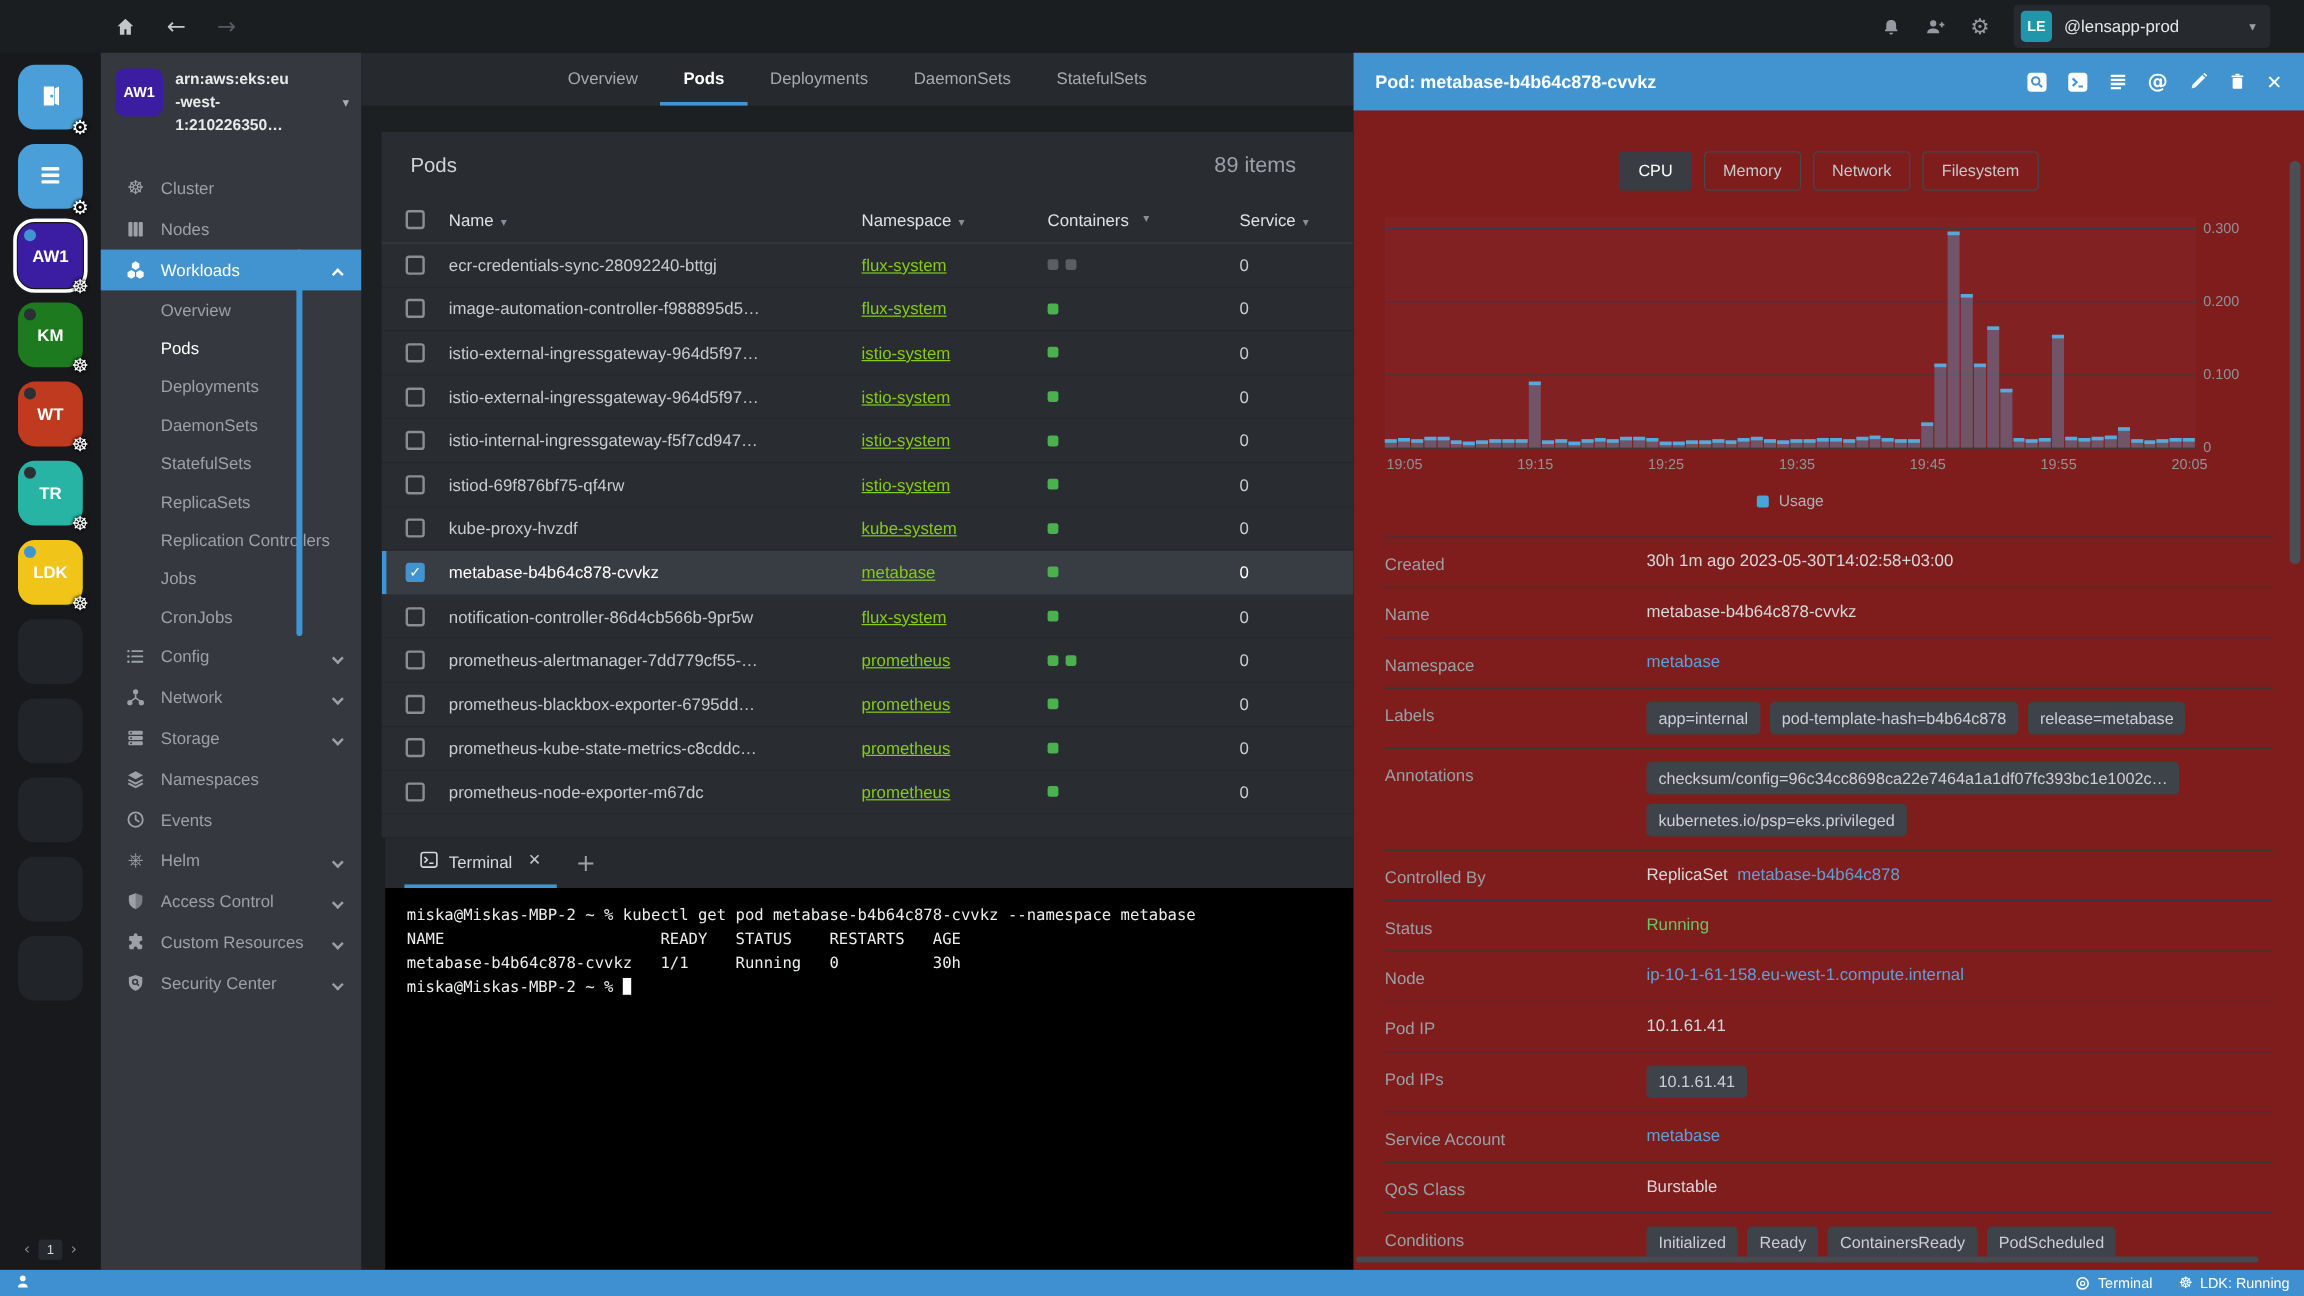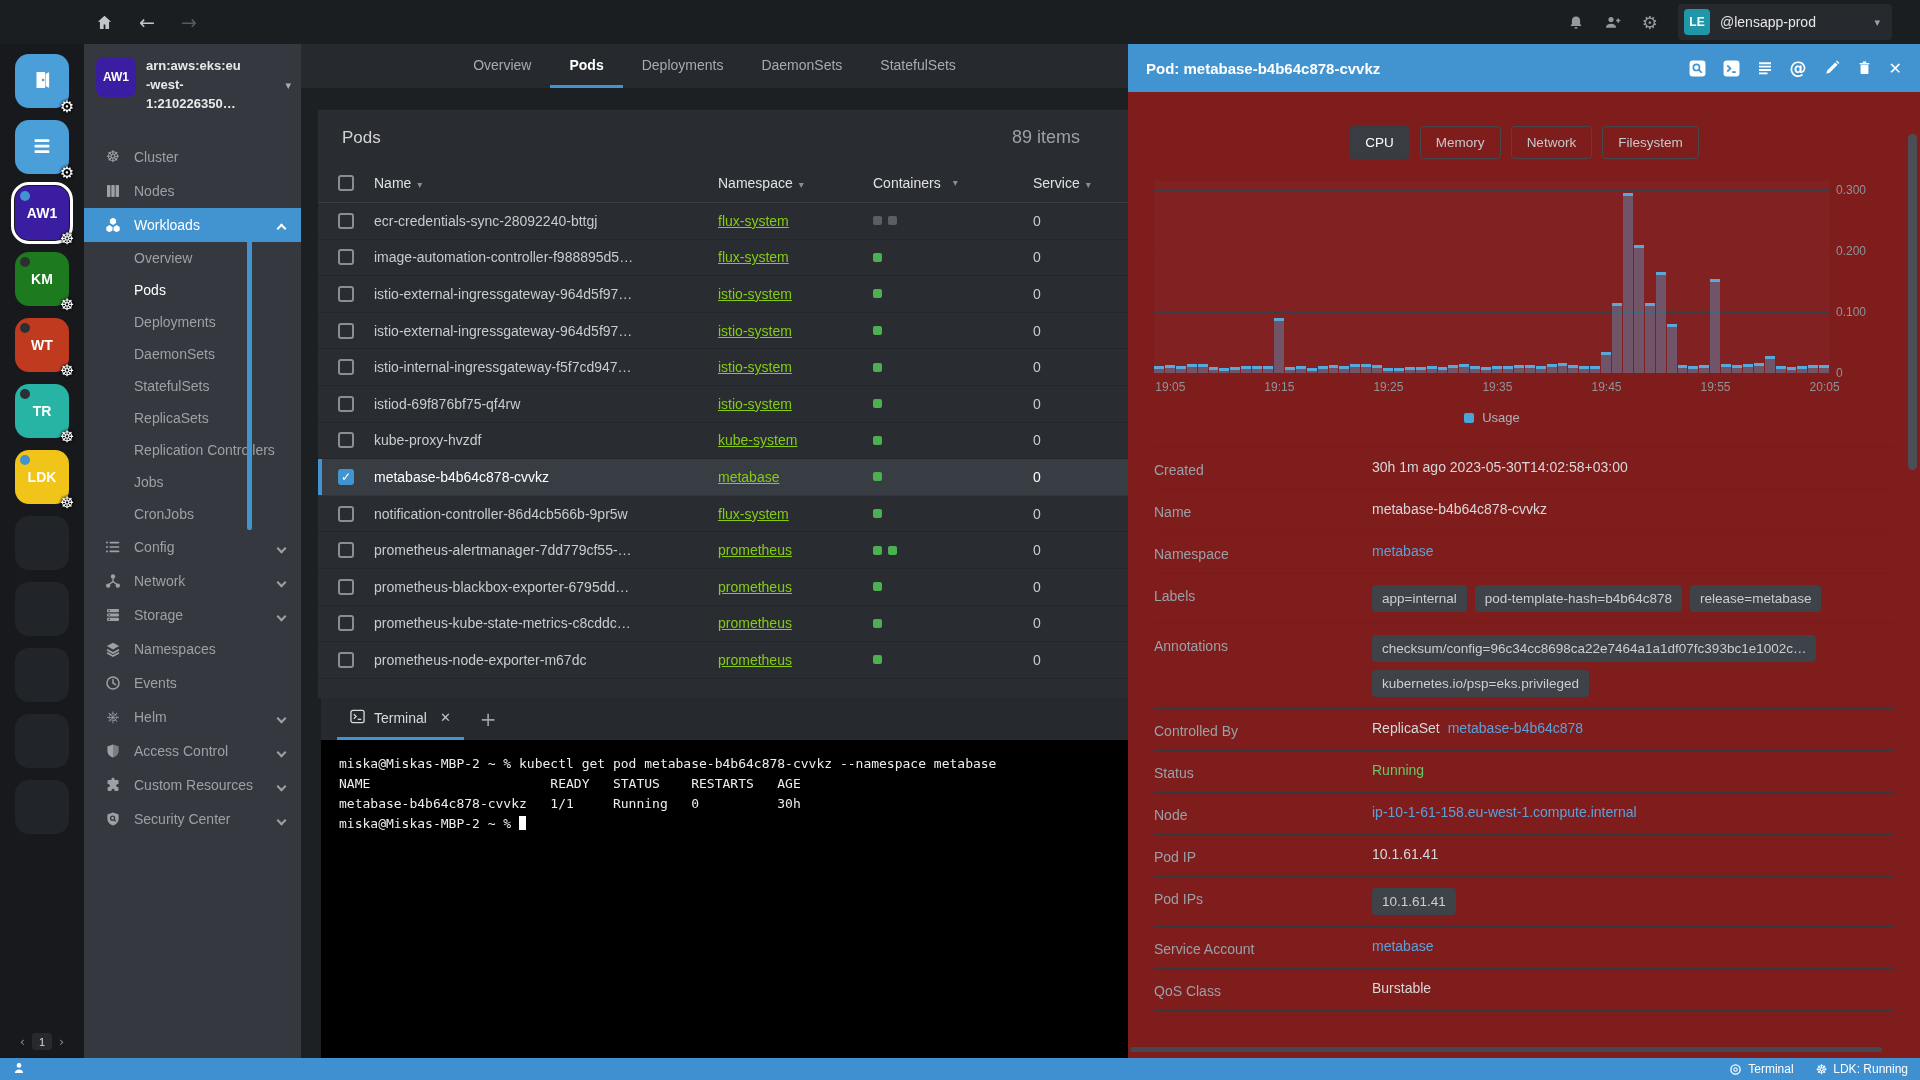--- a/index.html
+++ b/index.html
@@ -752,20 +752,29 @@
           <div class="frow">
             <div class="flabel">Service Account</div>
             <div class="fvalue">
               <span class="flink">metabase</span>
             </div>
           </div>
           <div class="frow">
             <div class="flabel">QoS Class</div>
             <div class="fvalue">Burstable</div>
           </div>
+          <div class="frow">
+            <div class="flabel">Conditions</div>
+            <div class="fvalue">
+              <span class="fbadge">Initialized</span>
+              <span class="fbadge">Ready</span>
+              <span class="fbadge">ContainersReady</span>
+              <span class="fbadge">PodScheduled</span>
+            </div>
+          </div>
         </div>
       <div class="scroll-h"></div>
       <div class="scroll-v"></div>
     </div>
   </aside>
 </div>
 
 <div class="statusbar">
   <span>
     <svg width="14" height="14" viewBox="0 0 16 16">

